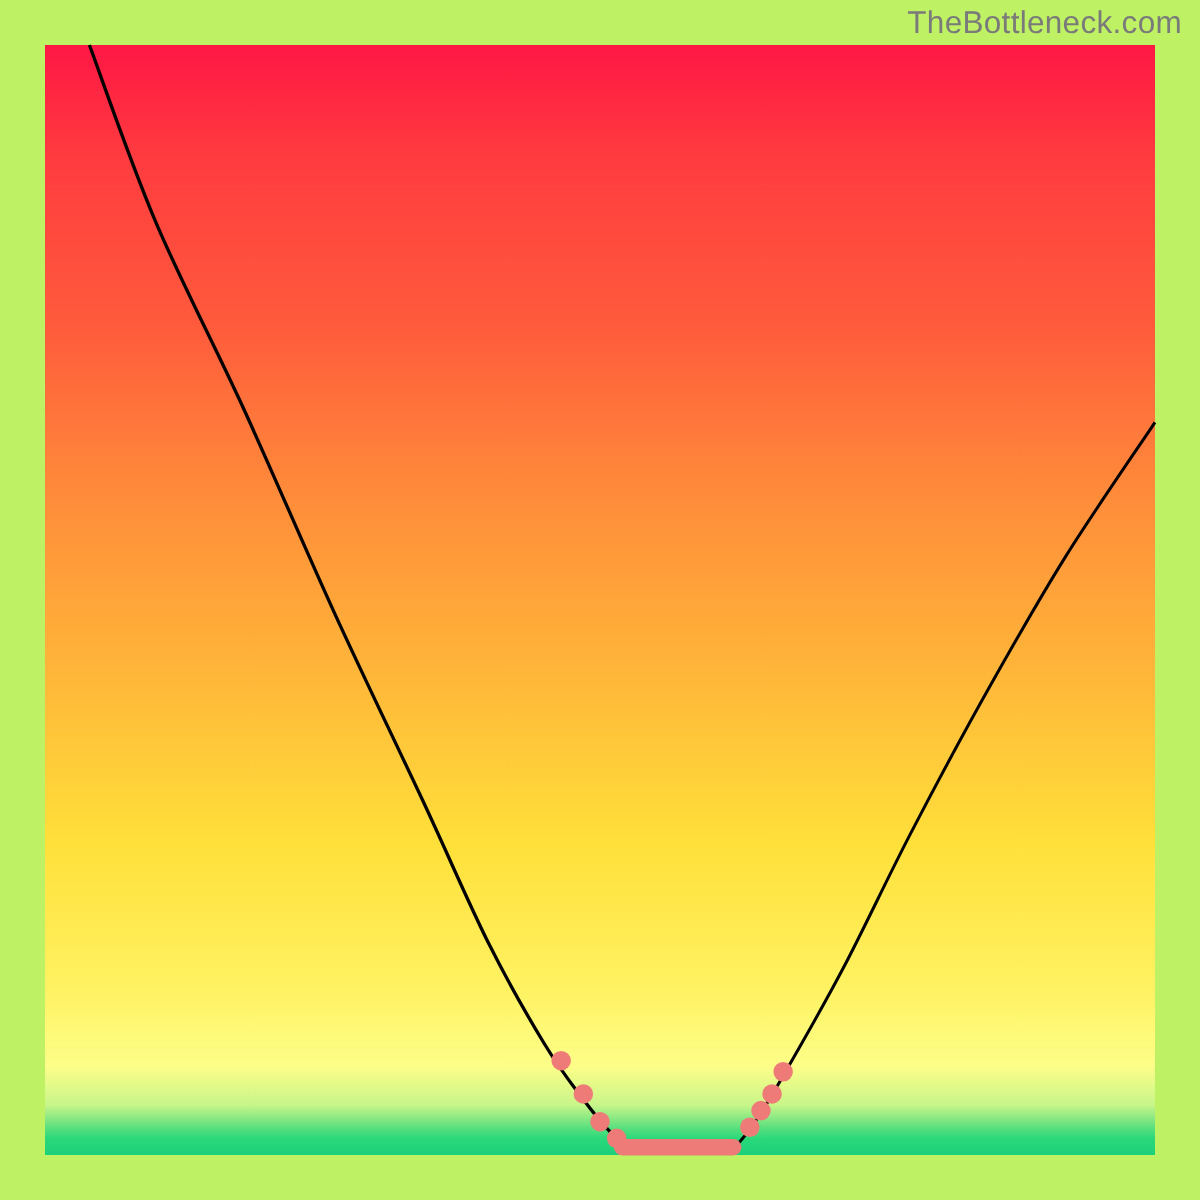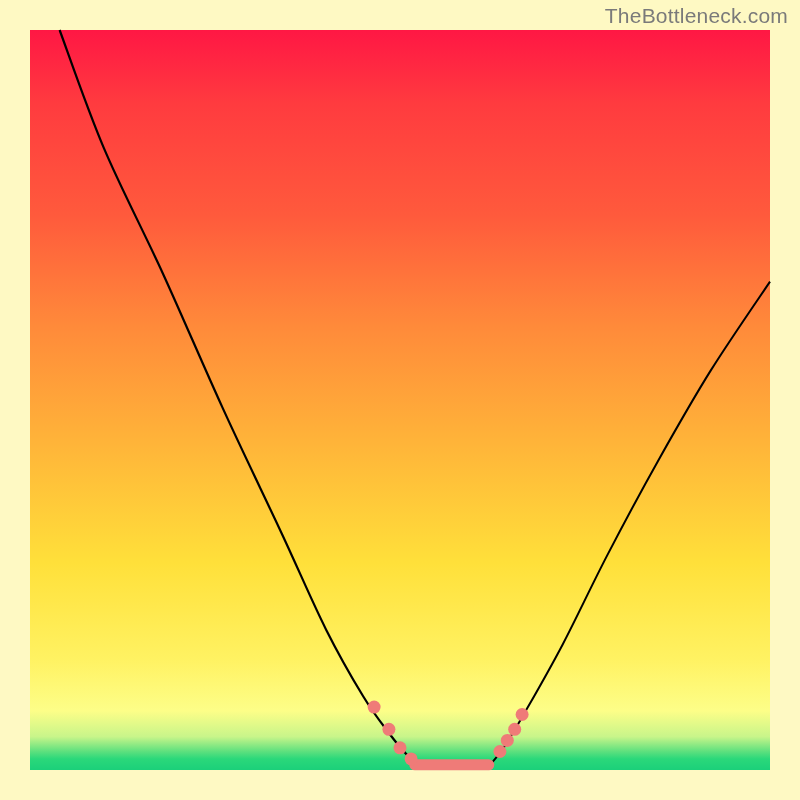--- a/index.html
+++ b/index.html
@@ -10,21 +10,21 @@
     background: #000;
     overflow: hidden;
     font-family: Arial, Helvetica, sans-serif;
   }
   .frame {
     position: absolute;
     top: 0;
     left: 0;
     width: 800px;
     height: 800px;
-    background: #fef9c3;
+    background: #bef264;
   }
   .plot-area {
     position: absolute;
     top: 30px;
     left: 30px;
     width: 740px;
     height: 740px;
     
     background: linear-gradient(
       to bottom,

